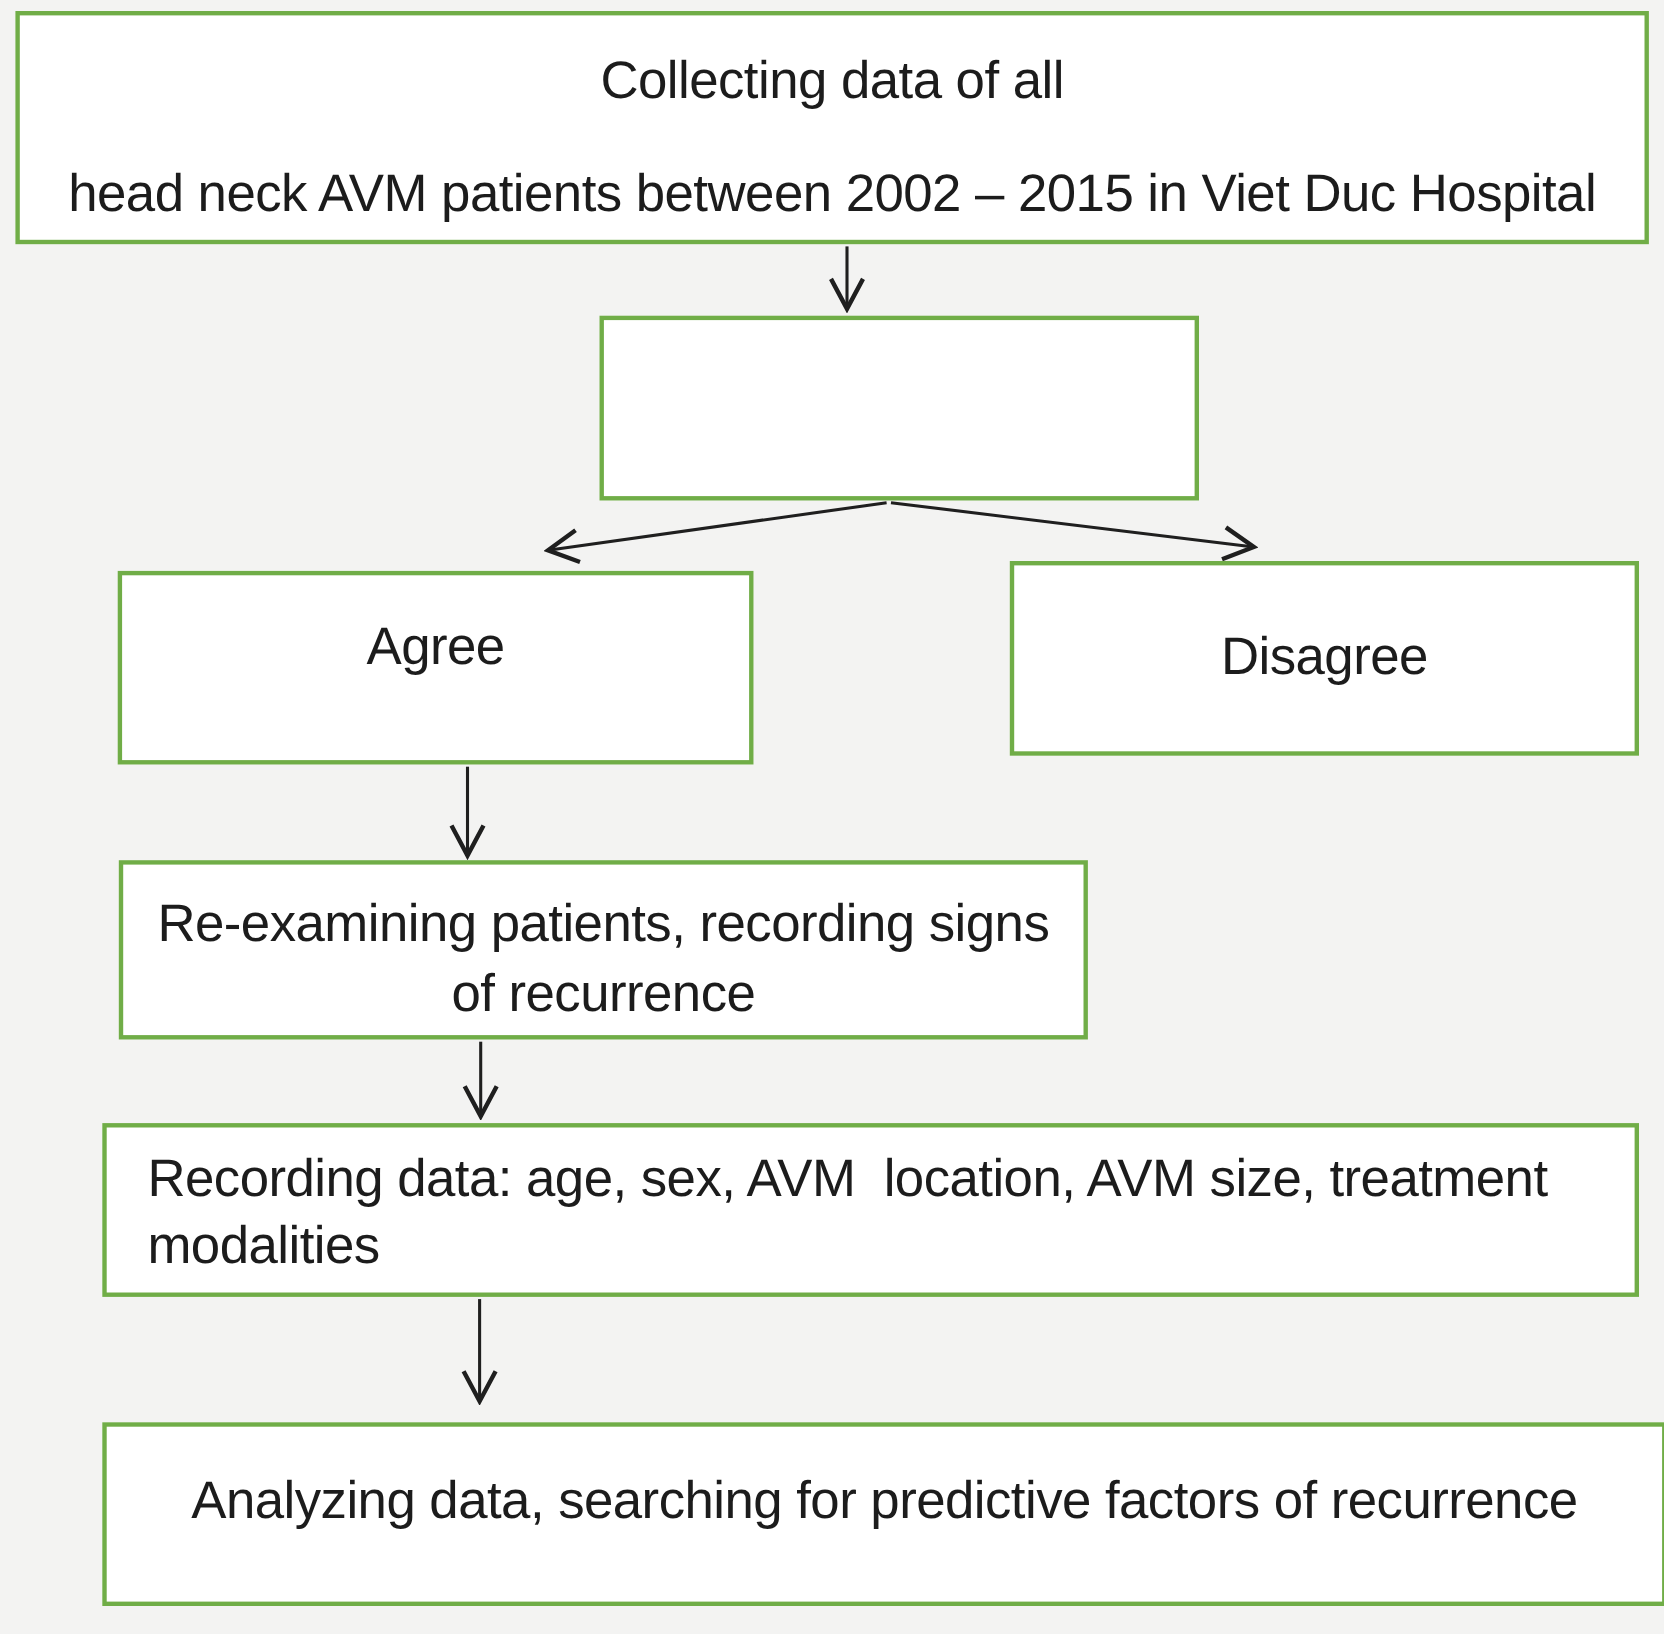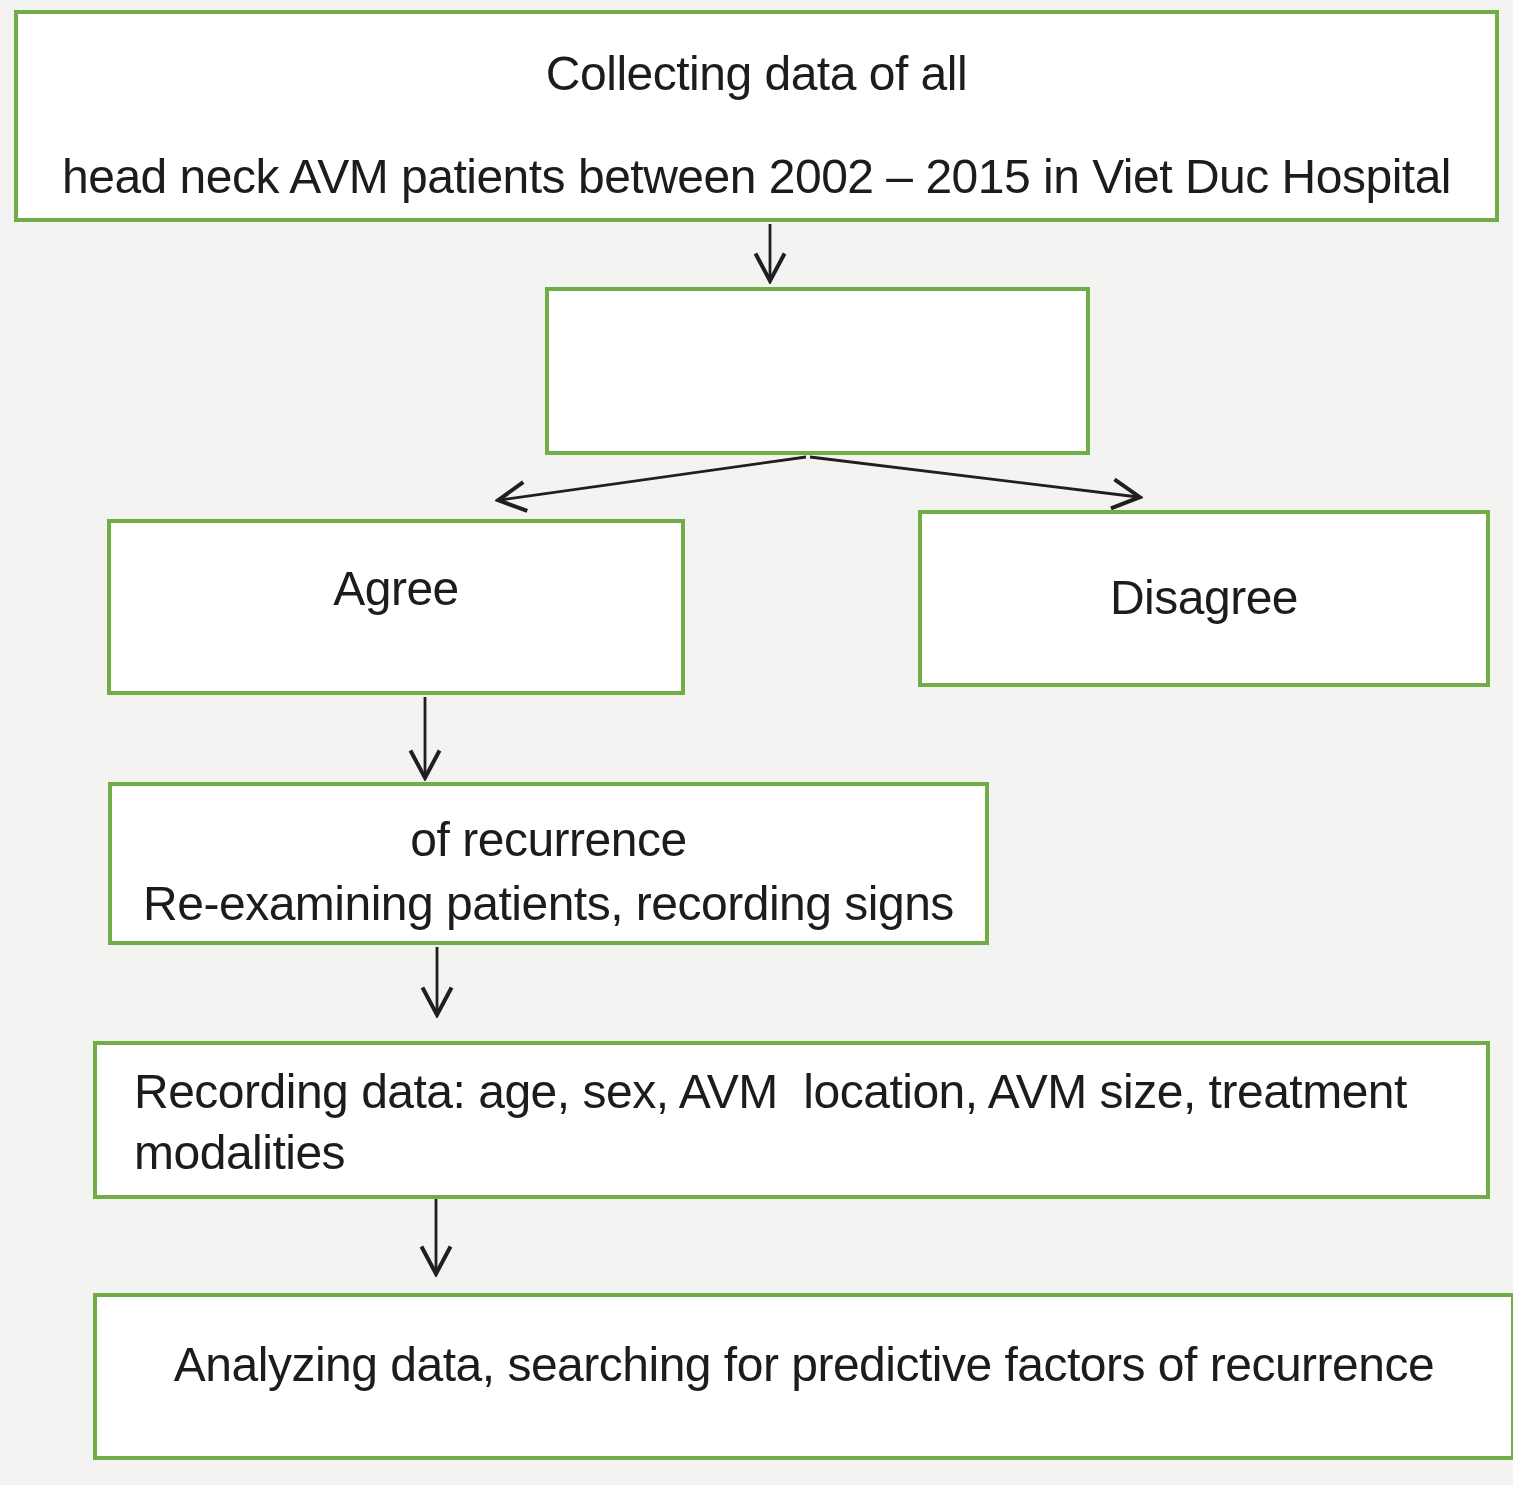--- a/index.html
+++ b/index.html
@@ -38,21 +38,21 @@
   .center .line{text-align:center;}
   
   #node-collect   {left:14px;  top:10px;   width:1485px; height:212px; padding-top:36px;}
   #node-collect .line + .line{margin-top:55px;}
   #node-invite    {left:545px; top:287px;  width:545px;  height:168px; padding-top:24px;}
   #node-invite .line + .line{margin-top:20px;}
   #node-agree     {left:107px; top:519px;  width:578px;  height:176px; padding-top:42px;}
   #node-disagree  {left:918px; top:510px;  width:572px;  height:177px; padding-top:60px;}
   #node-reexamine {left:108px; top:782px;  width:881px;  height:163px; padding-top:30px;}
   #node-reexamine .line + .line{margin-top:16px;}
-  #node-record    {left:93px;  top:1021px; width:1397px; height:158px; padding-top:23px; padding-left:37px;margin-top:20px;}
+  #node-record    {left:93px;  top:1021px; width:1397px; height:158px; padding-top:23px; padding-left:37px;}
   #node-record .line + .line{margin-top:13px;}
   #node-analyze   {left:93px;  top:1293px; width:1422px; height:167px; padding-top:44px;}
   
   svg.edges{
     position:absolute;
     left:0; top:0;
     width:1513px;
     height:1485px;
     pointer-events:none;
   }
@@ -96,22 +96,22 @@
 
   <div class="box center" id="node-agree">
     <div class="line">Agree</div>
   </div>
 
   <div class="box center" id="node-disagree">
     <div class="line">Disagree</div>
   </div>
 
   <div class="box center" id="node-reexamine">
+    <div class="line">Re-examining patients, recording signs</div>
     <div class="line">of recurrence</div>
-    <div class="line">Re-examining patients, recording signs</div>
   </div>
 
   <div class="box" id="node-record">
     <div class="line">Recording data: age, sex, AVM  location, AVM size, treatment</div>
     <div class="line">modalities</div>
   </div>
 
   <div class="box center" id="node-analyze">
     <div class="line">Analyzing data, searching for predictive factors of recurrence</div>
   </div>

